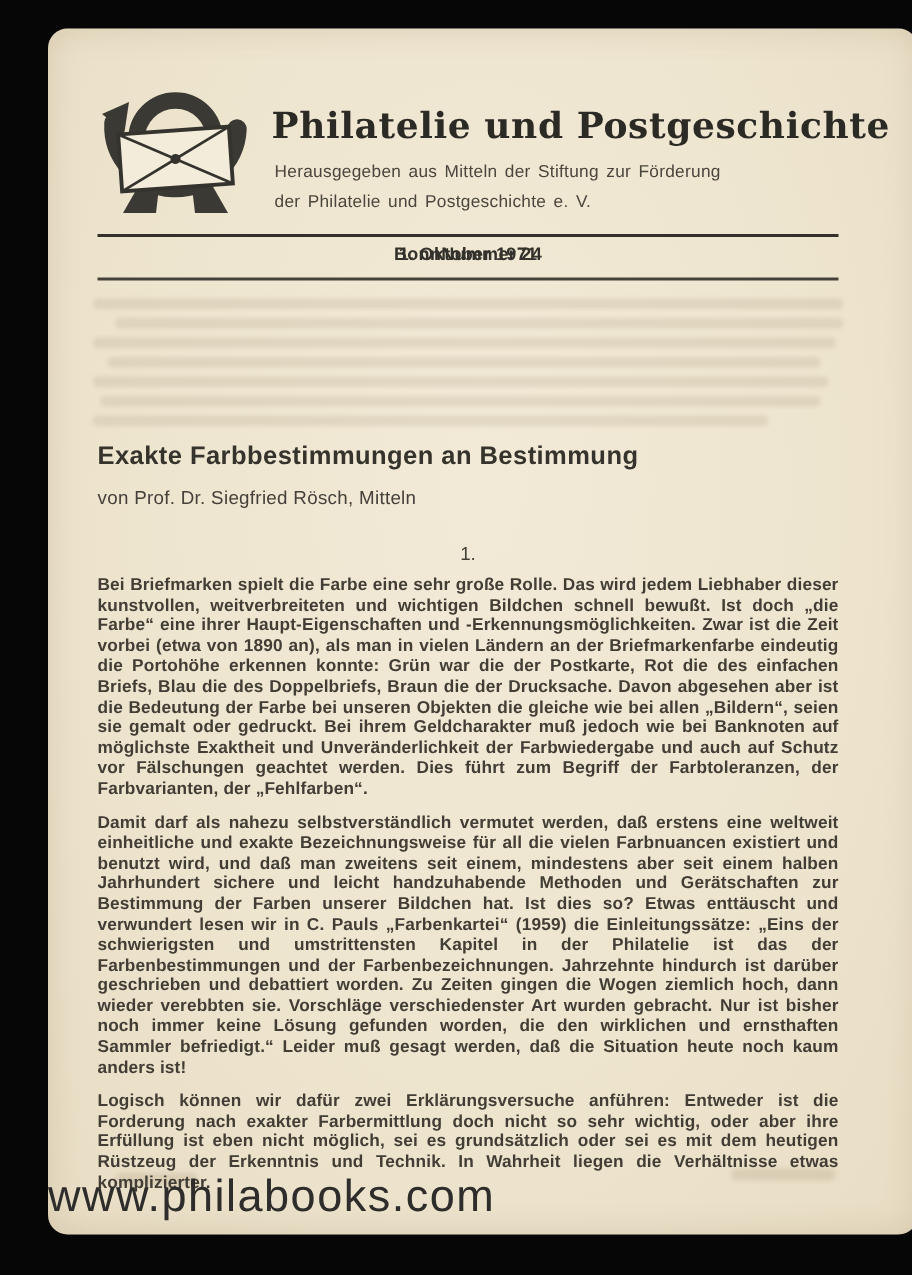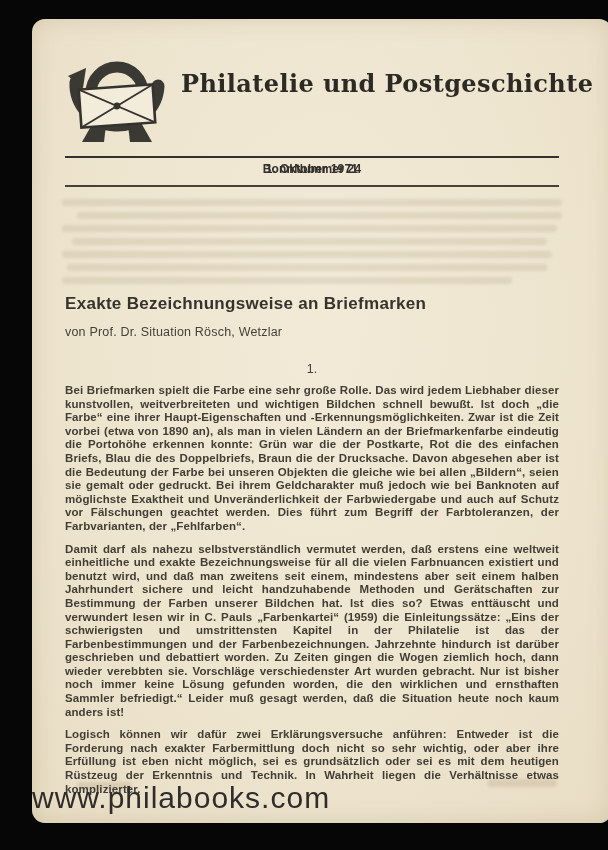--- a/index.html
+++ b/index.html
@@ -103,20 +103,24 @@
 
     <g transform="rotate(-4 54 45)">
       <rect x="17" y="26" width="74" height="38" fill="#f4ecda" stroke="#35332e" stroke-width="2.6"></rect>
       <path d="M 17 26 L 54 45 L 91 26 M 17 64 L 54 45 L 91 64" fill="none" stroke="#35332e" stroke-width="1.8"></path>
       <circle cx="54" cy="45" r="3.4" fill="#35332e"></circle>
     </g>
   </svg>
 
   <div class="masthead-title">Philatelie und Postgeschichte</div>
 
+  <div class="masthead-subtitle">
+    <div>Herausgegeben aus Mitteln der Stiftung zur Förderung</div>
+    <div>der Philatelie und Postgeschichte e. V.</div>
+  </div>
 
   <div class="rule rule-top"></div>
 
   <div class="dateline">
     <span>Bonn</span>
     <span class="center">1. Oktober 1971</span>
     <span>Nummer 24</span>
   </div>
 
   <div class="rule rule-bottom"></div>
@@ -126,22 +130,22 @@
       <div class="gl"></div>
       <div class="gl"></div>
     <div class="gl"></div>
       <div class="gl"></div>
       <div class="gl"></div>
     <div class="gl"></div>
   </div>
   <div class="ghost-smudge" style="left:45px; top:763px; width:55px;"></div>
   <div class="ghost-smudge" style="left:455px; top:760px; width:70px;"></div>
 
-  <div class="article-title">Exakte Bezeichnungsweise an Briefmarken</div>
-  <div class="article-author">von Prof. Dr. Situation Rösch, Wetzlar</div>
+  <div class="article-title">Exakte Farbbestimmungen an Bestimmung</div>
+  <div class="article-author">von Prof. Dr. Siegfried Rösch, Mitteln</div>
   <div class="section-number">1.</div>
 
   <div class="body-copy">
     <p>Bei Briefmarken spielt die Farbe eine sehr große Rolle. Das wird jedem Liebhaber dieser kunstvollen, weitverbreiteten und wichtigen Bildchen schnell bewußt. Ist doch „die Farbe“ eine ihrer Haupt-Eigenschaften und -Erkennungsmöglichkeiten. Zwar ist die Zeit vorbei (etwa von 1890 an), als man in vielen Ländern an der Briefmarkenfarbe eindeutig die Portohöhe erkennen konnte: Grün war die der Postkarte, Rot die des einfachen Briefs, Blau die des Doppelbriefs, Braun die der Drucksache. Davon abgesehen aber ist die Bedeutung der Farbe bei unseren Objekten die gleiche wie bei allen „Bildern“, seien sie gemalt oder gedruckt. Bei ihrem Geldcharakter muß jedoch wie bei Banknoten auf möglichste Exaktheit und Unveränderlichkeit der Farbwiedergabe und auch auf Schutz vor Fälschungen geachtet werden. Dies führt zum Begriff der Farbtoleranzen, der Farbvarianten, der „Fehlfarben“.</p>
     <p>Damit darf als nahezu selbstverständlich vermutet werden, daß erstens eine weltweit einheitliche und exakte Bezeichnungsweise für all die vielen Farbnuancen existiert und benutzt wird, und daß man zweitens seit einem, mindestens aber seit einem halben Jahrhundert sichere und leicht handzuhabende Methoden und Gerätschaften zur Bestimmung der Farben unserer Bildchen hat. Ist dies so? Etwas enttäuscht und verwundert lesen wir in C. Pauls „Farbenkartei“ (1959) die Einleitungssätze: „Eins der schwierigsten und umstrittensten Kapitel in der Philatelie ist das der Farbenbestimmungen und der Farbenbezeichnungen. Jahrzehnte hindurch ist darüber geschrieben und debattiert worden. Zu Zeiten gingen die Wogen ziemlich hoch, dann wieder verebbten sie. Vorschläge verschiedenster Art wurden gebracht. Nur ist bisher noch immer keine Lösung gefunden worden, die den wirklichen und ernsthaften Sammler befriedigt.“ Leider muß gesagt werden, daß die Situation heute noch kaum anders ist!</p>
     <p>Logisch können wir dafür zwei Erklärungsversuche anführen: Entweder ist die Forderung nach exakter Farbermittlung doch nicht so sehr wichtig, oder aber ihre Erfüllung ist eben nicht möglich, sei es grundsätzlich oder sei es mit dem heutigen Rüstzeug der Erkenntnis und Technik. In Wahrheit liegen die Verhältnisse etwas komplizierter.</p>
   </div>
 
   <div class="watermark">www.philabooks.com</div>
 

